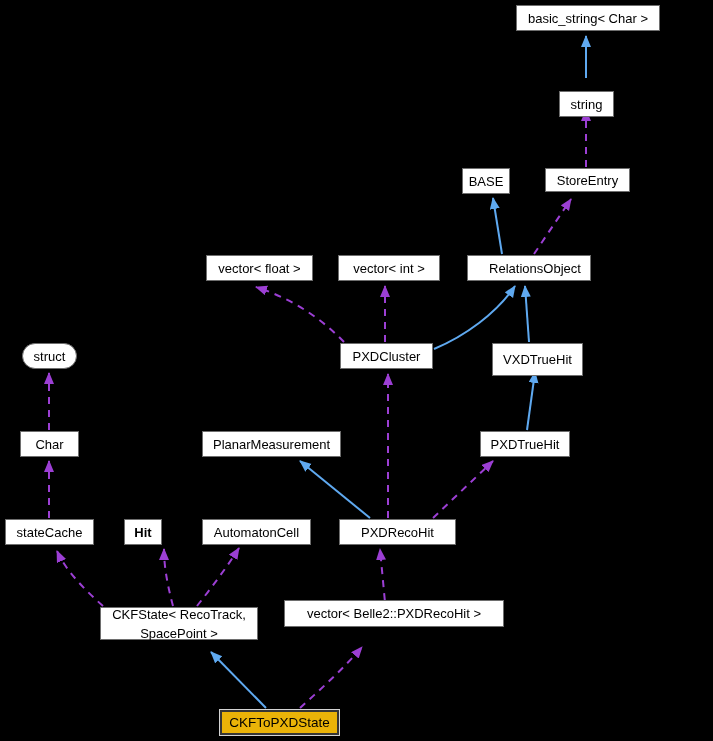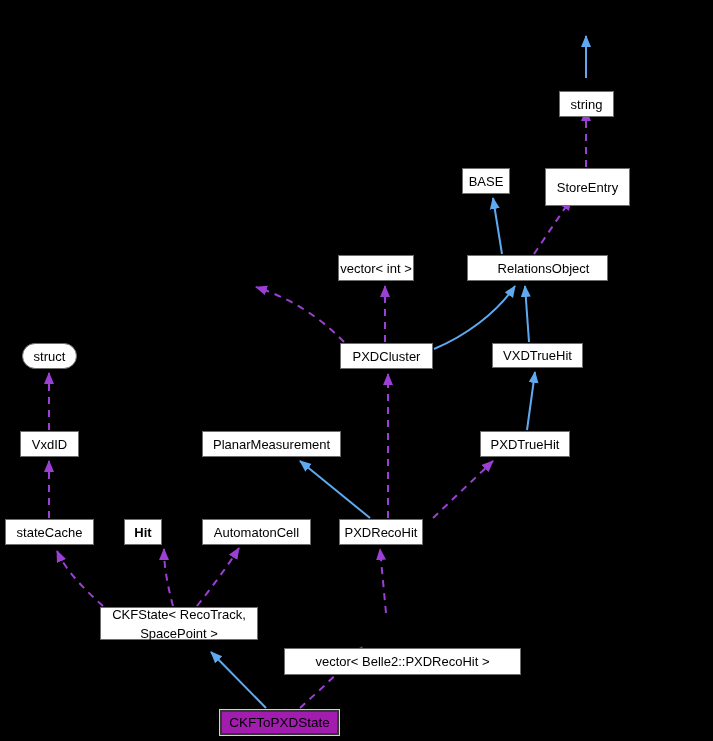--- a/index.html
+++ b/index.html
@@ -36,21 +36,21 @@
     text-align: center;
     white-space: nowrap;
     z-index: 2;
     cursor: pointer;
   }
   .node.multiline {
     white-space: normal;
     line-height: 19px;
   }
   .node.highlight {
-    background: #a21caf;
+    background: #eab308;
     border: 1px solid #d4d4d4;
     box-shadow: inset 0 0 0 2px #363636;
     font-size: 13.5px;
   }
   .edge-inh {
     fill: none;
     stroke: #5fa9f0;
     stroke-width: 2;
   }
   .edge-use {
@@ -91,32 +91,34 @@
     <path class="edge-use" d="M 433,518 L 493,461" marker-end="url(#arrow-use)"></path>
     <path class="edge-use" d="M 49,430 L 49,373" marker-end="url(#arrow-use)"></path>
     <path class="edge-use" d="M 49,518 L 49,461" marker-end="url(#arrow-use)"></path>
     <path class="edge-use" d="M 103,606 C 85,590 66,571 57,551" marker-end="url(#arrow-use)"></path>
     <path class="edge-use" d="M 173,606 C 168,587 164,568 164,549" marker-end="url(#arrow-use)"></path>
     <path class="edge-use" d="M 197,606 C 212,587 227,567 239,548" marker-end="url(#arrow-use)"></path>
     <path class="edge-use" d="M 300,708 C 322,688 345,667 362,647" marker-end="url(#arrow-use)"></path>
     <path class="edge-use" d="M 386,613 L 380,549" marker-end="url(#arrow-use)"></path>
   </svg>
 
+  <div class="node" style="left:516px; top:5px;   width:144px; height:26px;">basic_string&lt; Char &gt;</div>
   <div class="node" style="left:559px; top:79px;  width:55px;  height:26px;margin-top:12px;">string</div>
   <div class="node" style="left:462px; top:168px; width:48px;  height:26px;">BASE</div>
-  <div class="node" style="left:545px; top:168px; width:85px;  height:38px;">StoreEntry</div>
-  <div class="node" style="left:338px; top:255px; width:76px;  height:26px;">vector&lt; int &gt;</div>
-  <div class="node" style="left:467px; top:255px; width:141px; height:26px;padding-left:12px;">RelationsObject</div>
+  <div class="node" style="left:545px; top:168px; width:85px;  height:24px;">StoreEntry</div>
+  <div class="node" style="left:206px; top:255px; width:107px; height:26px;">vector&lt; float &gt;</div>
+  <div class="node" style="left:338px; top:255px; width:102px;  height:26px;">vector&lt; int &gt;</div>
+  <div class="node" style="left:467px; top:255px; width:124px; height:26px;padding-left:12px;">RelationsObject</div>
   <div class="node" style="left:22px;  top:343px; width:55px;  height:26px;border-radius:13px;">struct</div>
   <div class="node" style="left:340px; top:343px; width:93px;  height:26px;">PXDCluster</div>
-  <div class="node" style="left:492px; top:343px; width:91px;  height:25px;">VXDTrueHit</div>
-  <div class="node" style="left:20px;  top:431px; width:59px;  height:26px;">VxdID</div>
+  <div class="node" style="left:492px; top:343px; width:91px;  height:33px;">VXDTrueHit</div>
+  <div class="node" style="left:20px;  top:431px; width:59px;  height:26px;">Char</div>
   <div class="node" style="left:480px; top:431px; width:90px;  height:26px;">PXDTrueHit</div>
   <div class="node" style="left:202px; top:431px; width:139px; height:26px;">PlanarMeasurement</div>
   <div class="node" style="left:5px;   top:519px; width:89px;  height:26px;">stateCache</div>
   <div class="node" style="left:124px; top:519px; width:38px;  height:26px;font-weight:bold;">Hit</div>
   <div class="node" style="left:202px; top:519px; width:109px; height:26px;">AutomatonCell</div>
-  <div class="node" style="left:339px; top:519px; width:84px;  height:26px;">PXDRecoHit</div>
+  <div class="node" style="left:339px; top:519px; width:117px;  height:26px;">PXDRecoHit</div>
   <div class="node multiline" style="left:100px; top:607px; width:158px; height:33px;">CKFState&lt; RecoTrack, SpacePoint &gt;</div>
-  <div class="node" style="left:284px; top:648px; width:237px; height:27px;">vector&lt; Belle2::PXDRecoHit &gt;</div>
+  <div class="node" style="left:284px; top:600px; width:220px; height:27px;">vector&lt; Belle2::PXDRecoHit &gt;</div>
   <div class="node highlight" style="left:219px; top:709px; width:121px; height:27px;">CKFToPXDState</div>
 
 </div>
 
 </body></html>

